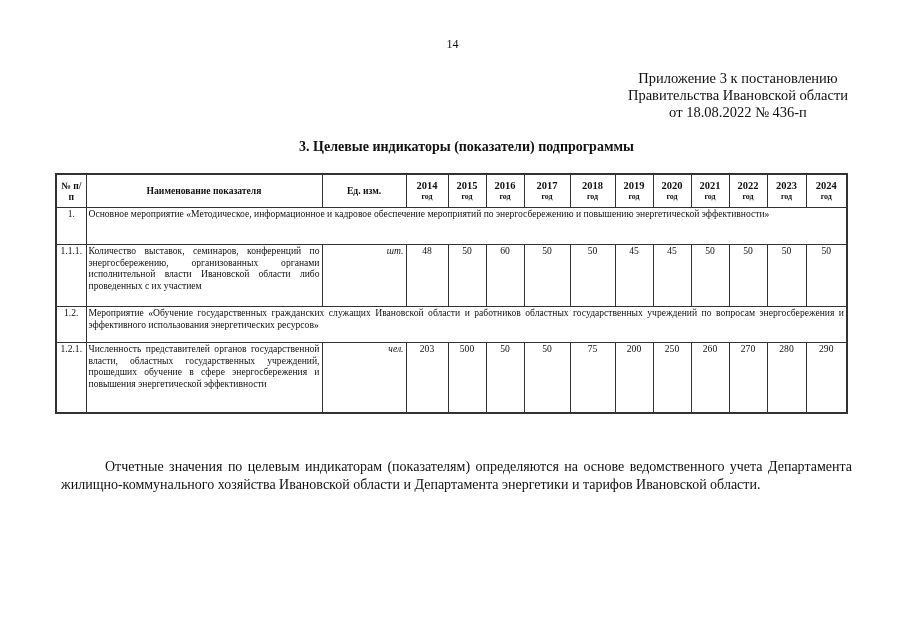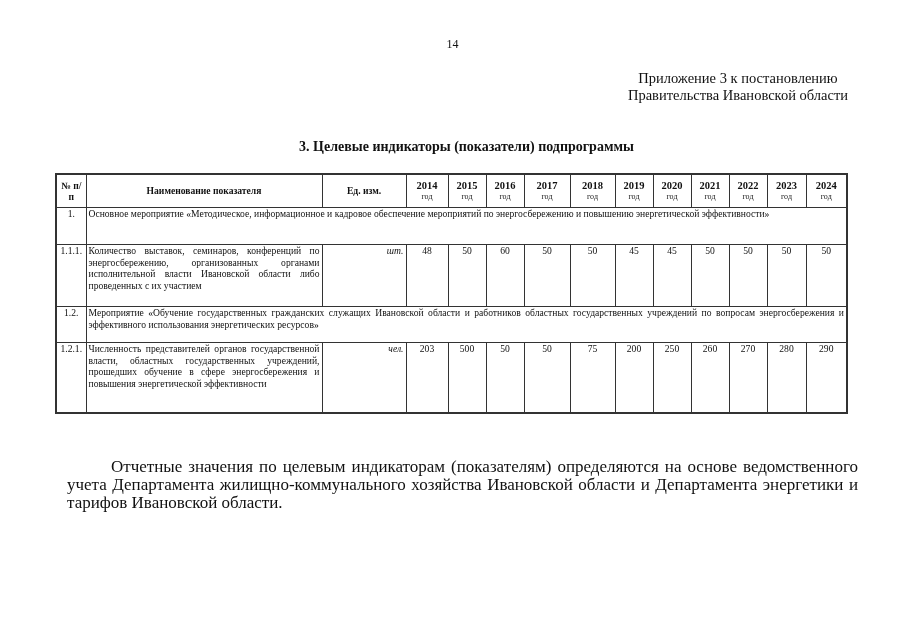--- a/index.html
+++ b/index.html
@@ -6,40 +6,41 @@
   body { width: 905px; height: 640px; position: relative; overflow: hidden;
          font-family: "Liberation Serif", "DejaVu Serif", serif; color: #111; }
   .page-num { position: absolute; top: 37px; left: 0; width: 905px; text-align: center; font-size: 12px; }
   .appendix { position: absolute; top: 70px; right: 57px; text-align: center; font-size: 14.5px; line-height: 17px; }
   .title { position: absolute; top: 139px; left: 0; width: 905px; text-align: center; font-weight: bold; font-size: 14px; margin-left: 14px; }
   table.ind { position: absolute; top: 173px; left: 55px; width: 791px; border-collapse: collapse; table-layout: fixed; }
   table.ind td, table.ind th { border: 1px solid #333; font-size: 9.6px; line-height: 11.5px; padding: 0 2px; vertical-align: top; }
   table.ind { border: 2px solid #333; }
   table.ind th { font-weight: bold; vertical-align: middle; text-align: center; height: 32px; }
   table.ind th .yr { display: block; font-size: 10.5px; }
-  table.ind th .god { display: block; font-size: 8px; font-weight: normal; }
+  table.ind th .god { display: block; font-size: 8px; font-weight: bold; }
   td.num { text-align: center; padding-top: 5px; }
   td.txt { text-align: justify; padding-top: 5px; }
   td.val { text-align: center; padding-top: 5px; margin-left: 16px; }
   td.unit { text-align: right; padding-top: 5px; font-style: italic; }
   tr.r1 td { height: 36px; }
   tr.r11 td { height: 21px; }
   tr.r111 td { height: 61px; }
   tr.r12 td { height: 35px; }
   tr.r121 td { height: 69px; }
-  .footer { position: absolute; top: 458px; left: 67px; width: 791px; font-size: 17px; line-height: 18px; text-align: justify; text-indent: 44px; }
+  .footer { position: absolute; top: 458px; left: 61px; width: 791px; font-size: 14px; line-height: 18px; text-align: justify; text-indent: 44px; }
 </style>
 </head>
 <body>
 
 <div class="page-num">14</div>
 
 <div class="appendix">
   <div>Приложение 3 к постановлению</div>
   <div>Правительства Ивановской области</div>
+  <div>от 18.08.2022 № 436-п</div>
 </div>
 
 <div class="title">3. Целевые индикаторы (показатели) подпрограммы</div>
 
 <table class="ind">
   <colgroup>
     <col style="width:30px">
       <col style="width:236px">
       <col style="width:84px">
     <col style="width:42px">

